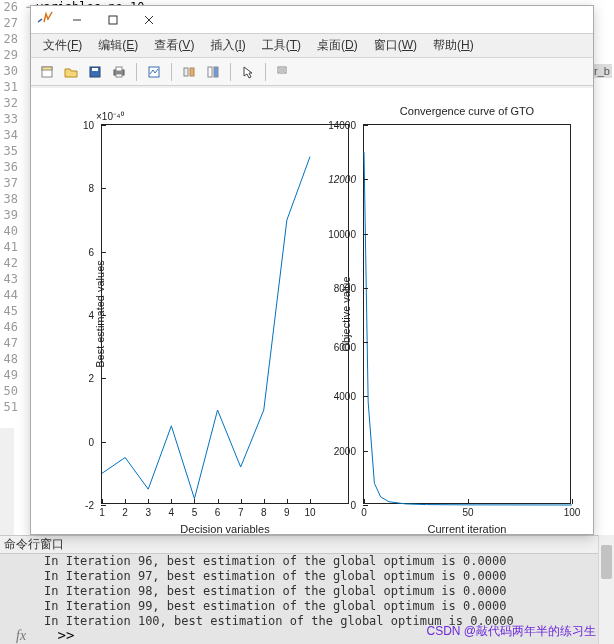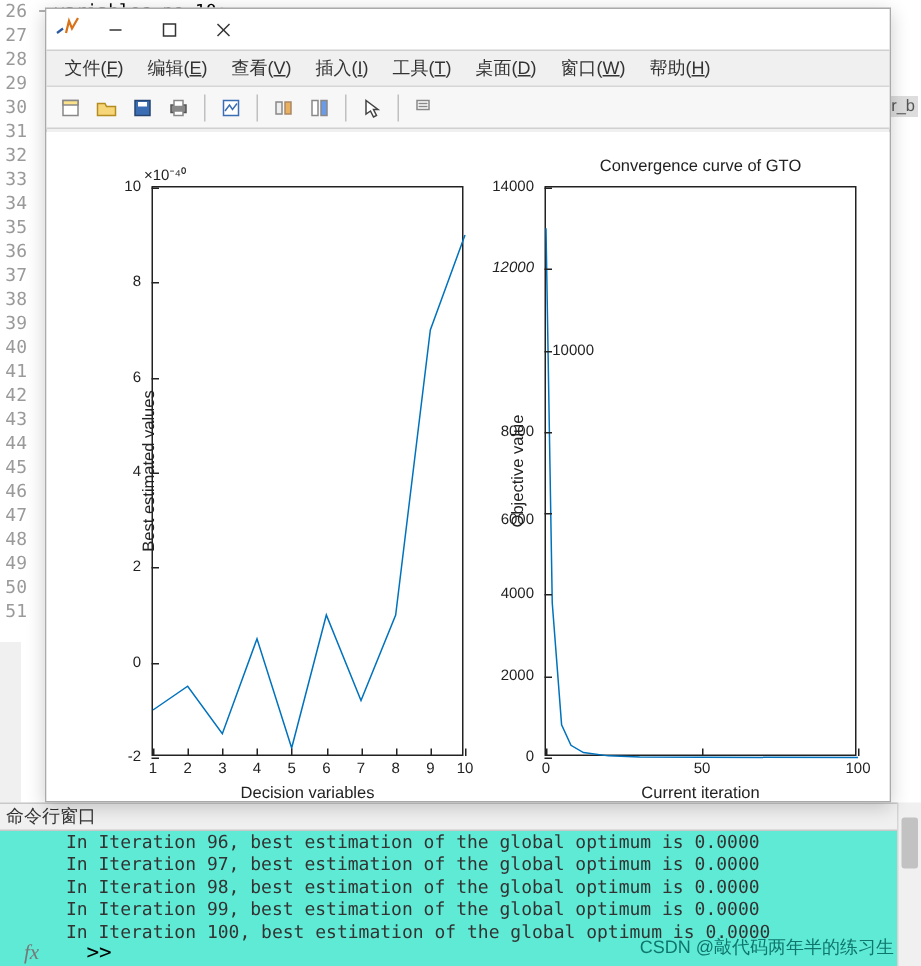--- a/index.html
+++ b/index.html
@@ -134,21 +134,21 @@
   }
   .subplot {
     position: absolute;
     background: #fff;
     border: 1px solid #222;
     top: 36px;
     height: 380px;
   }
   .subplot.left {
     left: 70px;
-    width: 208px;
+    width: 248px;
   }
   .subplot.right {
     left: 332px;
     width: 208px;
   }
   .axis-label-y {
     position: absolute;
     left: -56px;
     top: 50%;
     transform-origin: center;
@@ -228,21 +228,21 @@
     padding-left: 4px;
     display: flex;
     align-items: center;
   }
   .cmdwin-body {
     position: absolute;
     top: 554px;
     left: 0;
     right: 16px;
     bottom: 0;
-    background: #5eead4;
+    background: #e5e5e5;
     font-family: Consolas, monospace;
     font-size: 12px;
     overflow: hidden;
   }
   .cmd-line {
     padding-left: 44px;
     height: 15px;
     white-space: pre;
   }
   .fx-prompt {
@@ -282,21 +282,21 @@
     top: 428px;
     width: 14px;
     height: 107px;
     background: #f0f0f0;
   }
   .watermark {
     position: absolute;
     bottom: 4px;
     right: 18px;
     font-size: 12px;
-    color: #0f766e;
+    color: #6d28d9;
     z-index: 50;
   }
 </style>
 </head>
 <body>
 
 <div class="editor-bg">
   <div id="editor-lines">
       <div class="editor-line line26">
         <div class="editor-gutter">26</div>
@@ -593,21 +593,21 @@
           <div class="y-tick" style="top: 380px;">0</div>
           <div class="tick-mark-y" style="top: 380px;"></div>
           <div class="y-tick" style="top: 325.714px;">2000</div>
           <div class="tick-mark-y" style="top: 325.714px;"></div>
           <div class="y-tick" style="top: 271.429px; text-align: center;">4000</div>
           <div class="tick-mark-y" style="top: 271.429px;"></div>
           <div class="y-tick" style="top: 222px;">6000</div>
           <div class="tick-mark-y" style="top: 217.143px;"></div>
           <div class="y-tick" style="top: 162.857px;">8000</div>
           <div class="tick-mark-y" style="top: 162.857px;"></div>
-          <div class="y-tick" style="top: 108.571px; margin-left: 40px;">10000</div>
+          <div class="y-tick" style="top: 108.571px;">10000</div>
           <div class="tick-mark-y" style="top: 108.571px;"></div>
           <div class="y-tick" style="top: 54.2857px; font-style: italic;">12000</div>
           <div class="tick-mark-y" style="top: 54.2857px;"></div>
           <div class="y-tick" style="top: 0px;">14000</div>
           <div class="tick-mark-y" style="top: 0px;"></div>
         </div>
       <div id="xticks-right">
           <div class="x-tick" style="left: 0px;">0</div>
           <div class="tick-mark-x" style="left: 0px;"></div>
           <div class="x-tick" style="left: 104px;">50</div>

